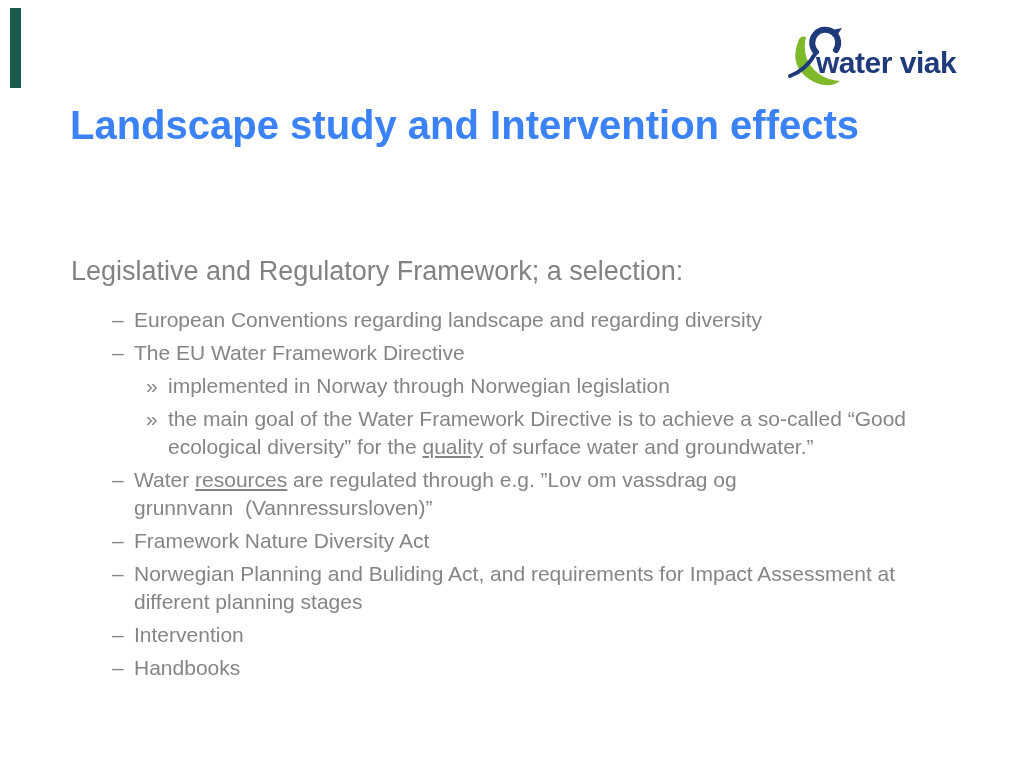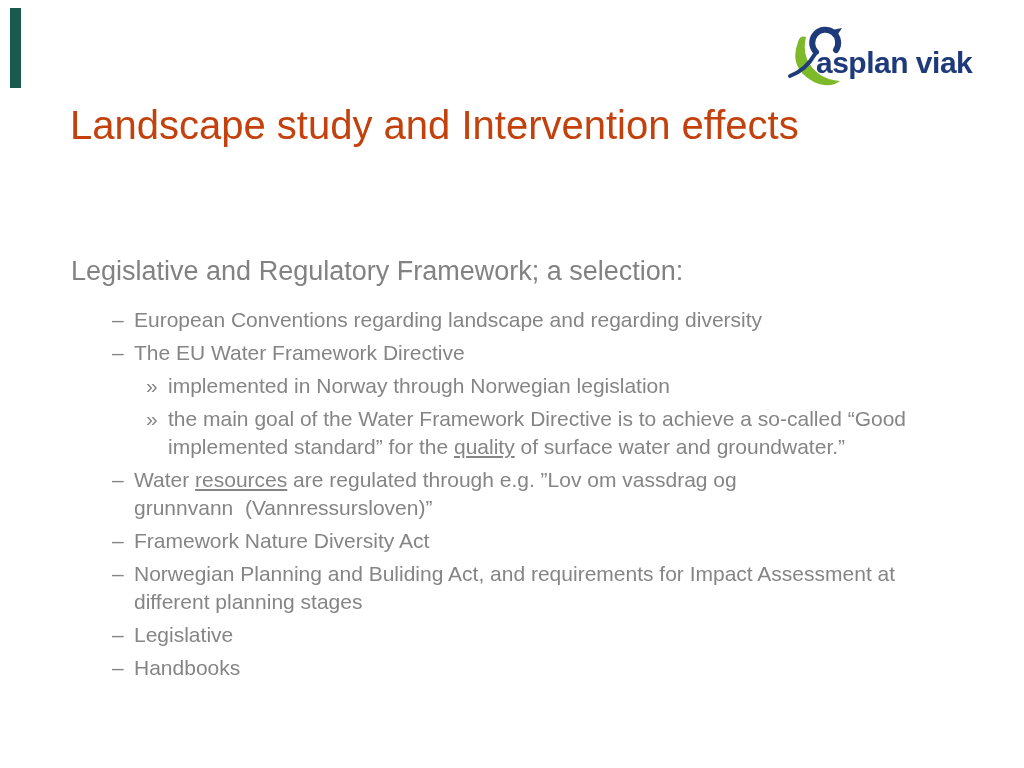--- a/index.html
+++ b/index.html
@@ -13,21 +13,21 @@
   .logo { position:absolute; left:786px; top:24px; width:220px; height:66px; }
   .logo svg { position:absolute; left:0; top:2px; }
   .logo-text {
     position:absolute; left:30px; top:22px;
     font-size:30px; font-weight:bold; letter-spacing:-0.5px; color:#1E3A7B;
     white-space:nowrap;
   }
 
   .page-title {
     position:absolute; left:70px; top:103px; right:20px;
-    font-size:40px; font-weight:400; color:#c2410c; white-space:nowrap;
+    font-size:40px; font-weight:700; color:#3b82f6; white-space:nowrap;
   }
   .subtitle {
     position:absolute; left:71px; top:233px; right:20px;
     font-size:27px; font-weight:400; color:#828282; white-space:nowrap;margin-top:23px;
   }
 
   .bullet-list { position:absolute; left:0; top:306px; right:10px; }
   .bullet { display:flex; margin-bottom:5px; color:#858585; font-size:21px; line-height:28px; }
   .bullet .marker { flex:0 0 22px; }
   .bullet.level1 { margin-left:112px; }
@@ -54,21 +54,21 @@
 
   <div class="logo">
     <span>
       <svg width="60" height="62" viewBox="0 0 60 62">
         <path d="M12,16 Q2,42 28,56 Q44,63 54,55 Q30,53 21,33 Q17,23 20,11 Q14,9 12,16 Z" fill="#7DB928"></path>
         <path d="M4,50 Q20,44 29,28" fill="none" stroke="#1E3A7B" stroke-width="4" stroke-linecap="round"></path>
         <path d="M30,26 A13,13 0 1 1 50,24" fill="none" stroke="#1E3A7B" stroke-width="6" stroke-linecap="round"></path>
         <path d="M46,4 L56,2 L50,11 Z" fill="#1E3A7B"></path>
       </svg>
     </span>
-    <span class="logo-text">asplan viak</span>
+    <span class="logo-text">water viak</span>
   </div>
 
   <div class="page-title">Landscape study and Intervention effects</div>
 
   <div class="subtitle">Legislative and Regulatory Framework; a selection:</div>
 
   <div class="bullet-list">
       <div class="bullet level1">
         <span class="marker">–</span>
         <span class="btext"><span>European Conventions regarding landscape and regarding diversity</span></span>
@@ -76,37 +76,37 @@
       <div class="bullet level1">
         <span class="marker">–</span>
         <span class="btext"><span>The EU Water Framework Directive</span></span>
       </div>
       <div class="bullet level2">
         <span class="marker">»</span>
         <span class="btext"><span>implemented in Norway through Norwegian legislation</span></span>
       </div>
       <div class="bullet level2">
         <span class="marker">»</span>
-        <span class="btext"><span>the main goal of the Water Framework Directive is to achieve a so-called “Good</span><br><span>implemented standard” for the </span><span class="u">quality</span><span> of surface water and groundwater.”</span></span>
+        <span class="btext"><span>the main goal of the Water Framework Directive is to achieve a so-called “Good</span><br><span>ecological diversity” for the </span><span class="u">quality</span><span> of surface water and groundwater.”</span></span>
       </div>
       <div class="bullet level1">
         <span class="marker">–</span>
         <span class="btext"><span>Water </span><span class="u">resources</span><span> are regulated through e.g. ”Lov om vassdrag og</span><br><span>grunnvann  (Vannressursloven)”</span></span>
       </div>
       <div class="bullet level1">
         <span class="marker">–</span>
         <span class="btext"><span>Framework Nature Diversity Act</span></span>
       </div>
       <div class="bullet level1">
         <span class="marker">–</span>
         <span class="btext"><span>Norwegian Planning and Buliding Act, and requirements for Impact Assessment at</span><br><span>different planning stages</span></span>
       </div>
       <div class="bullet level1">
         <span class="marker">–</span>
-        <span class="btext"><span>Legislative</span></span>
+        <span class="btext"><span>Intervention</span></span>
       </div>
       <div class="bullet level1">
         <span class="marker">–</span>
         <span class="btext"><span>Handbooks</span></span>
       </div>
     </div>
 
 
 </div>
 

